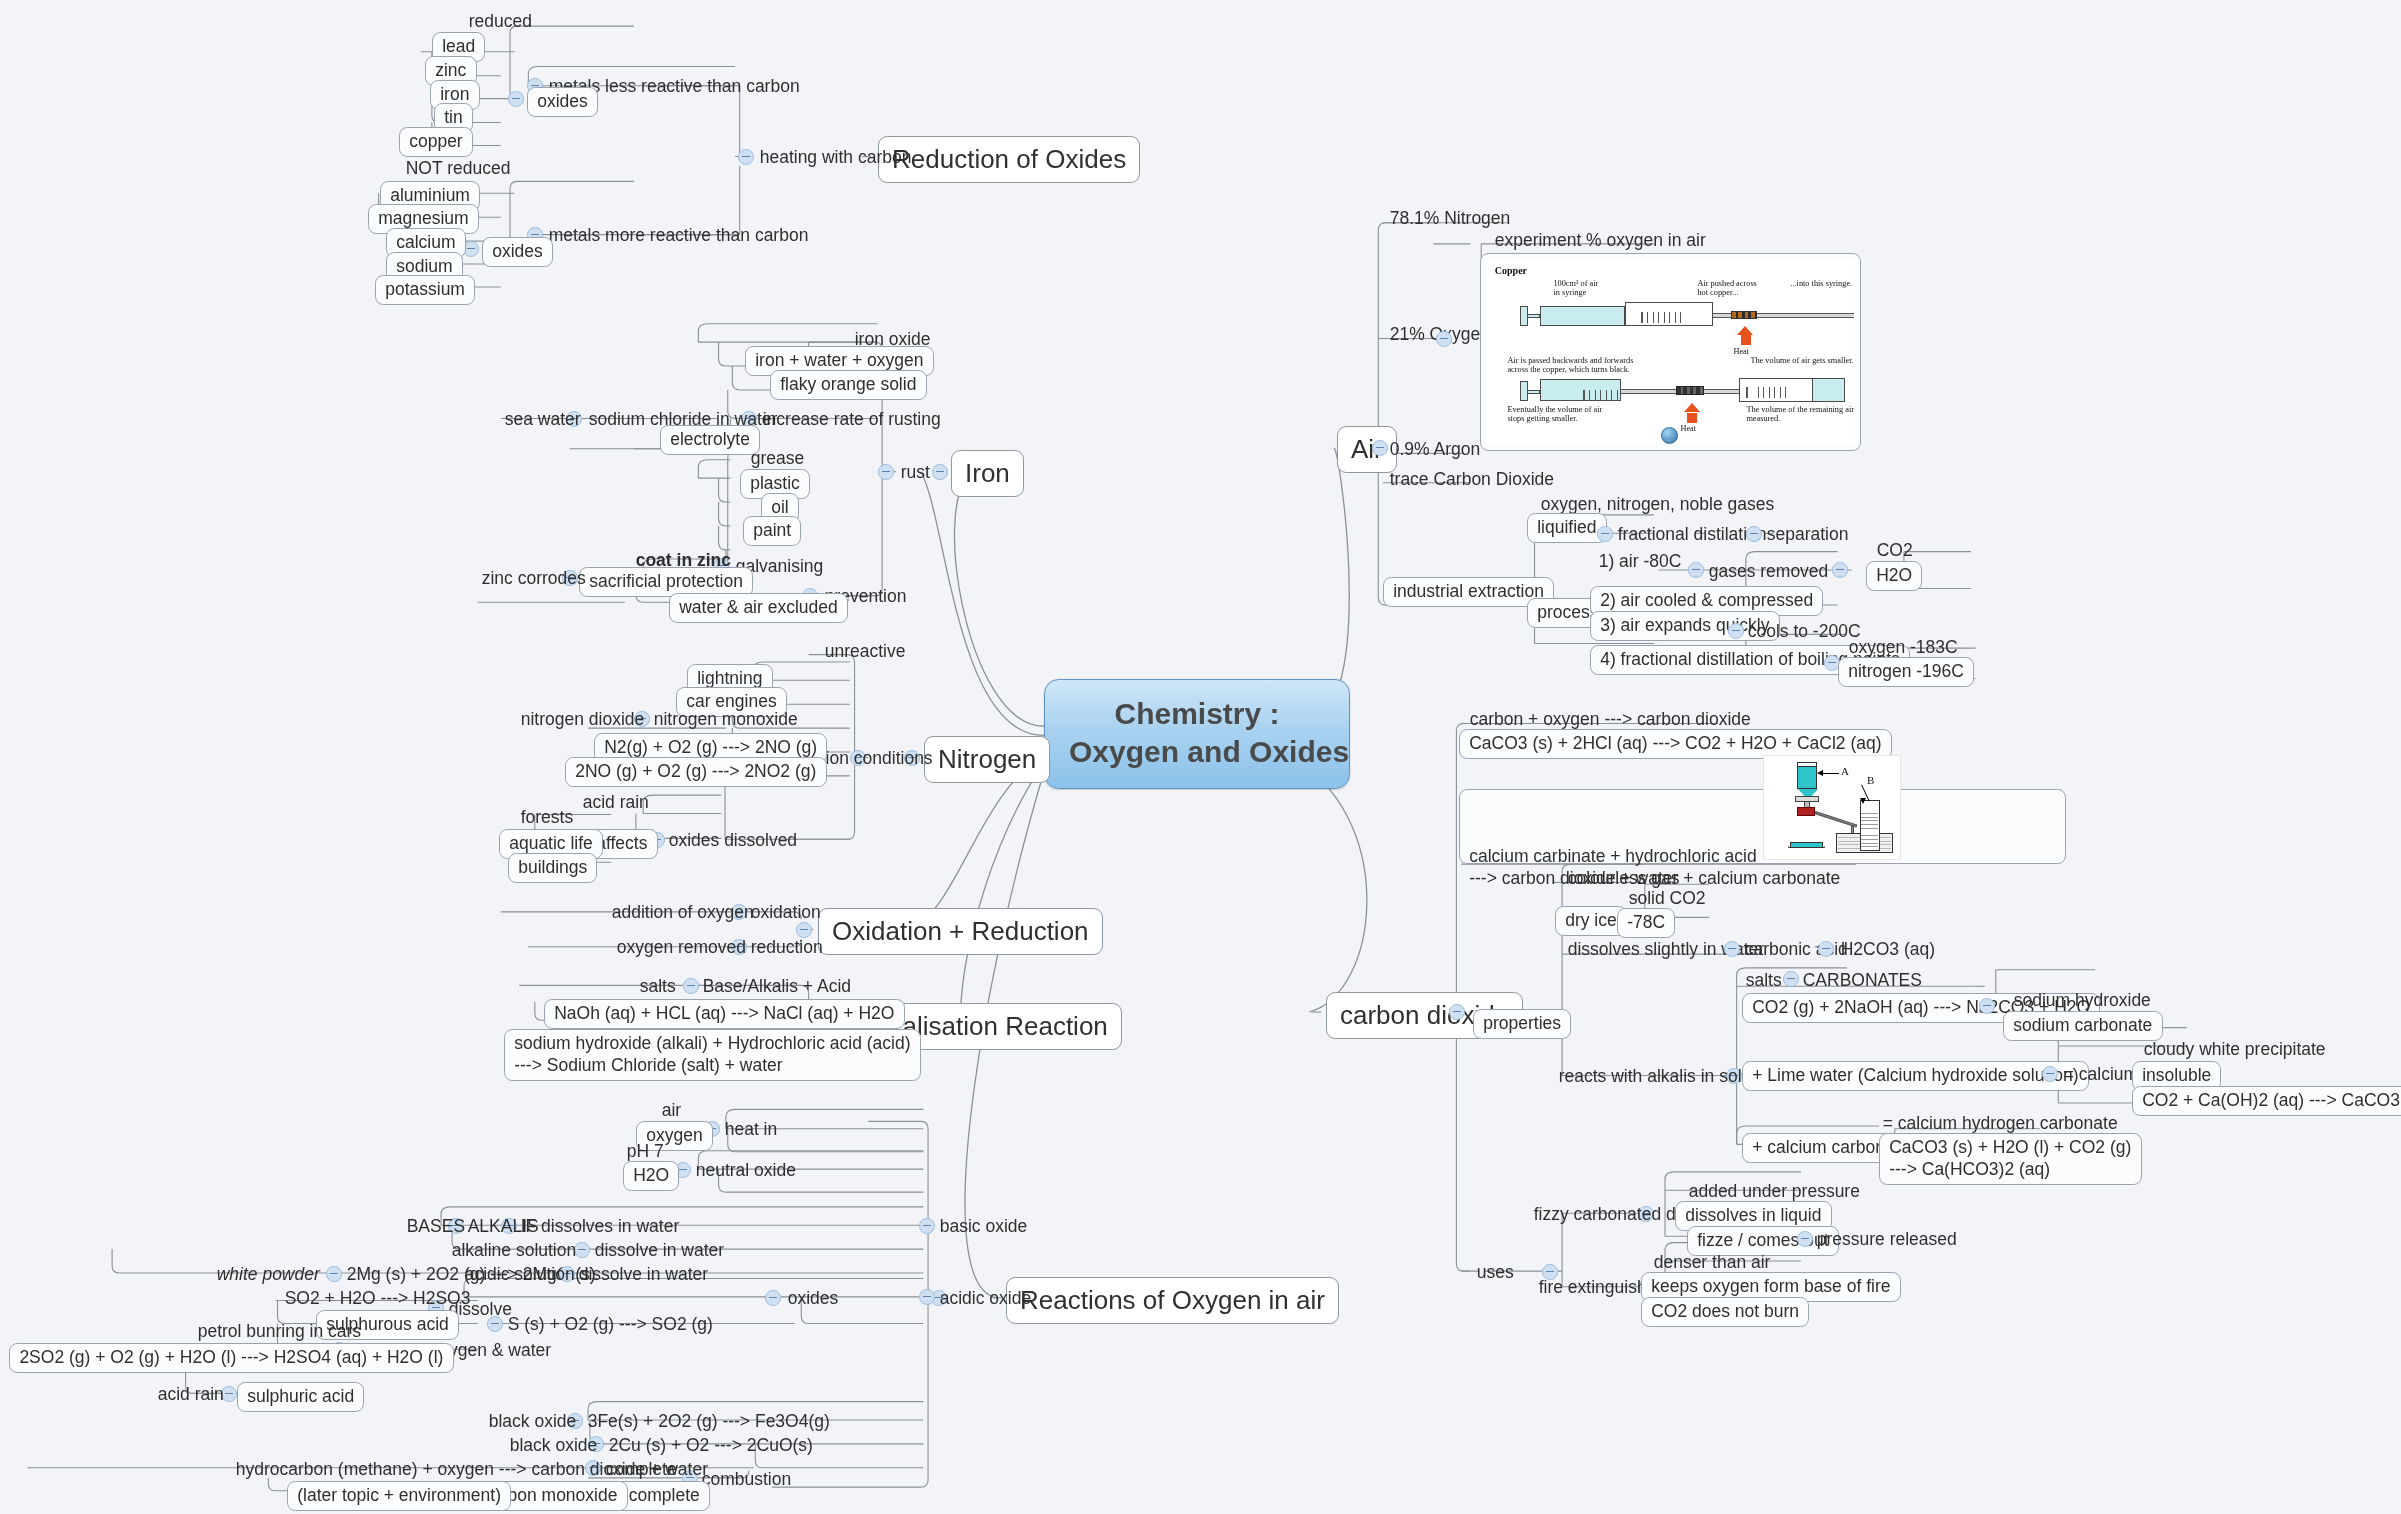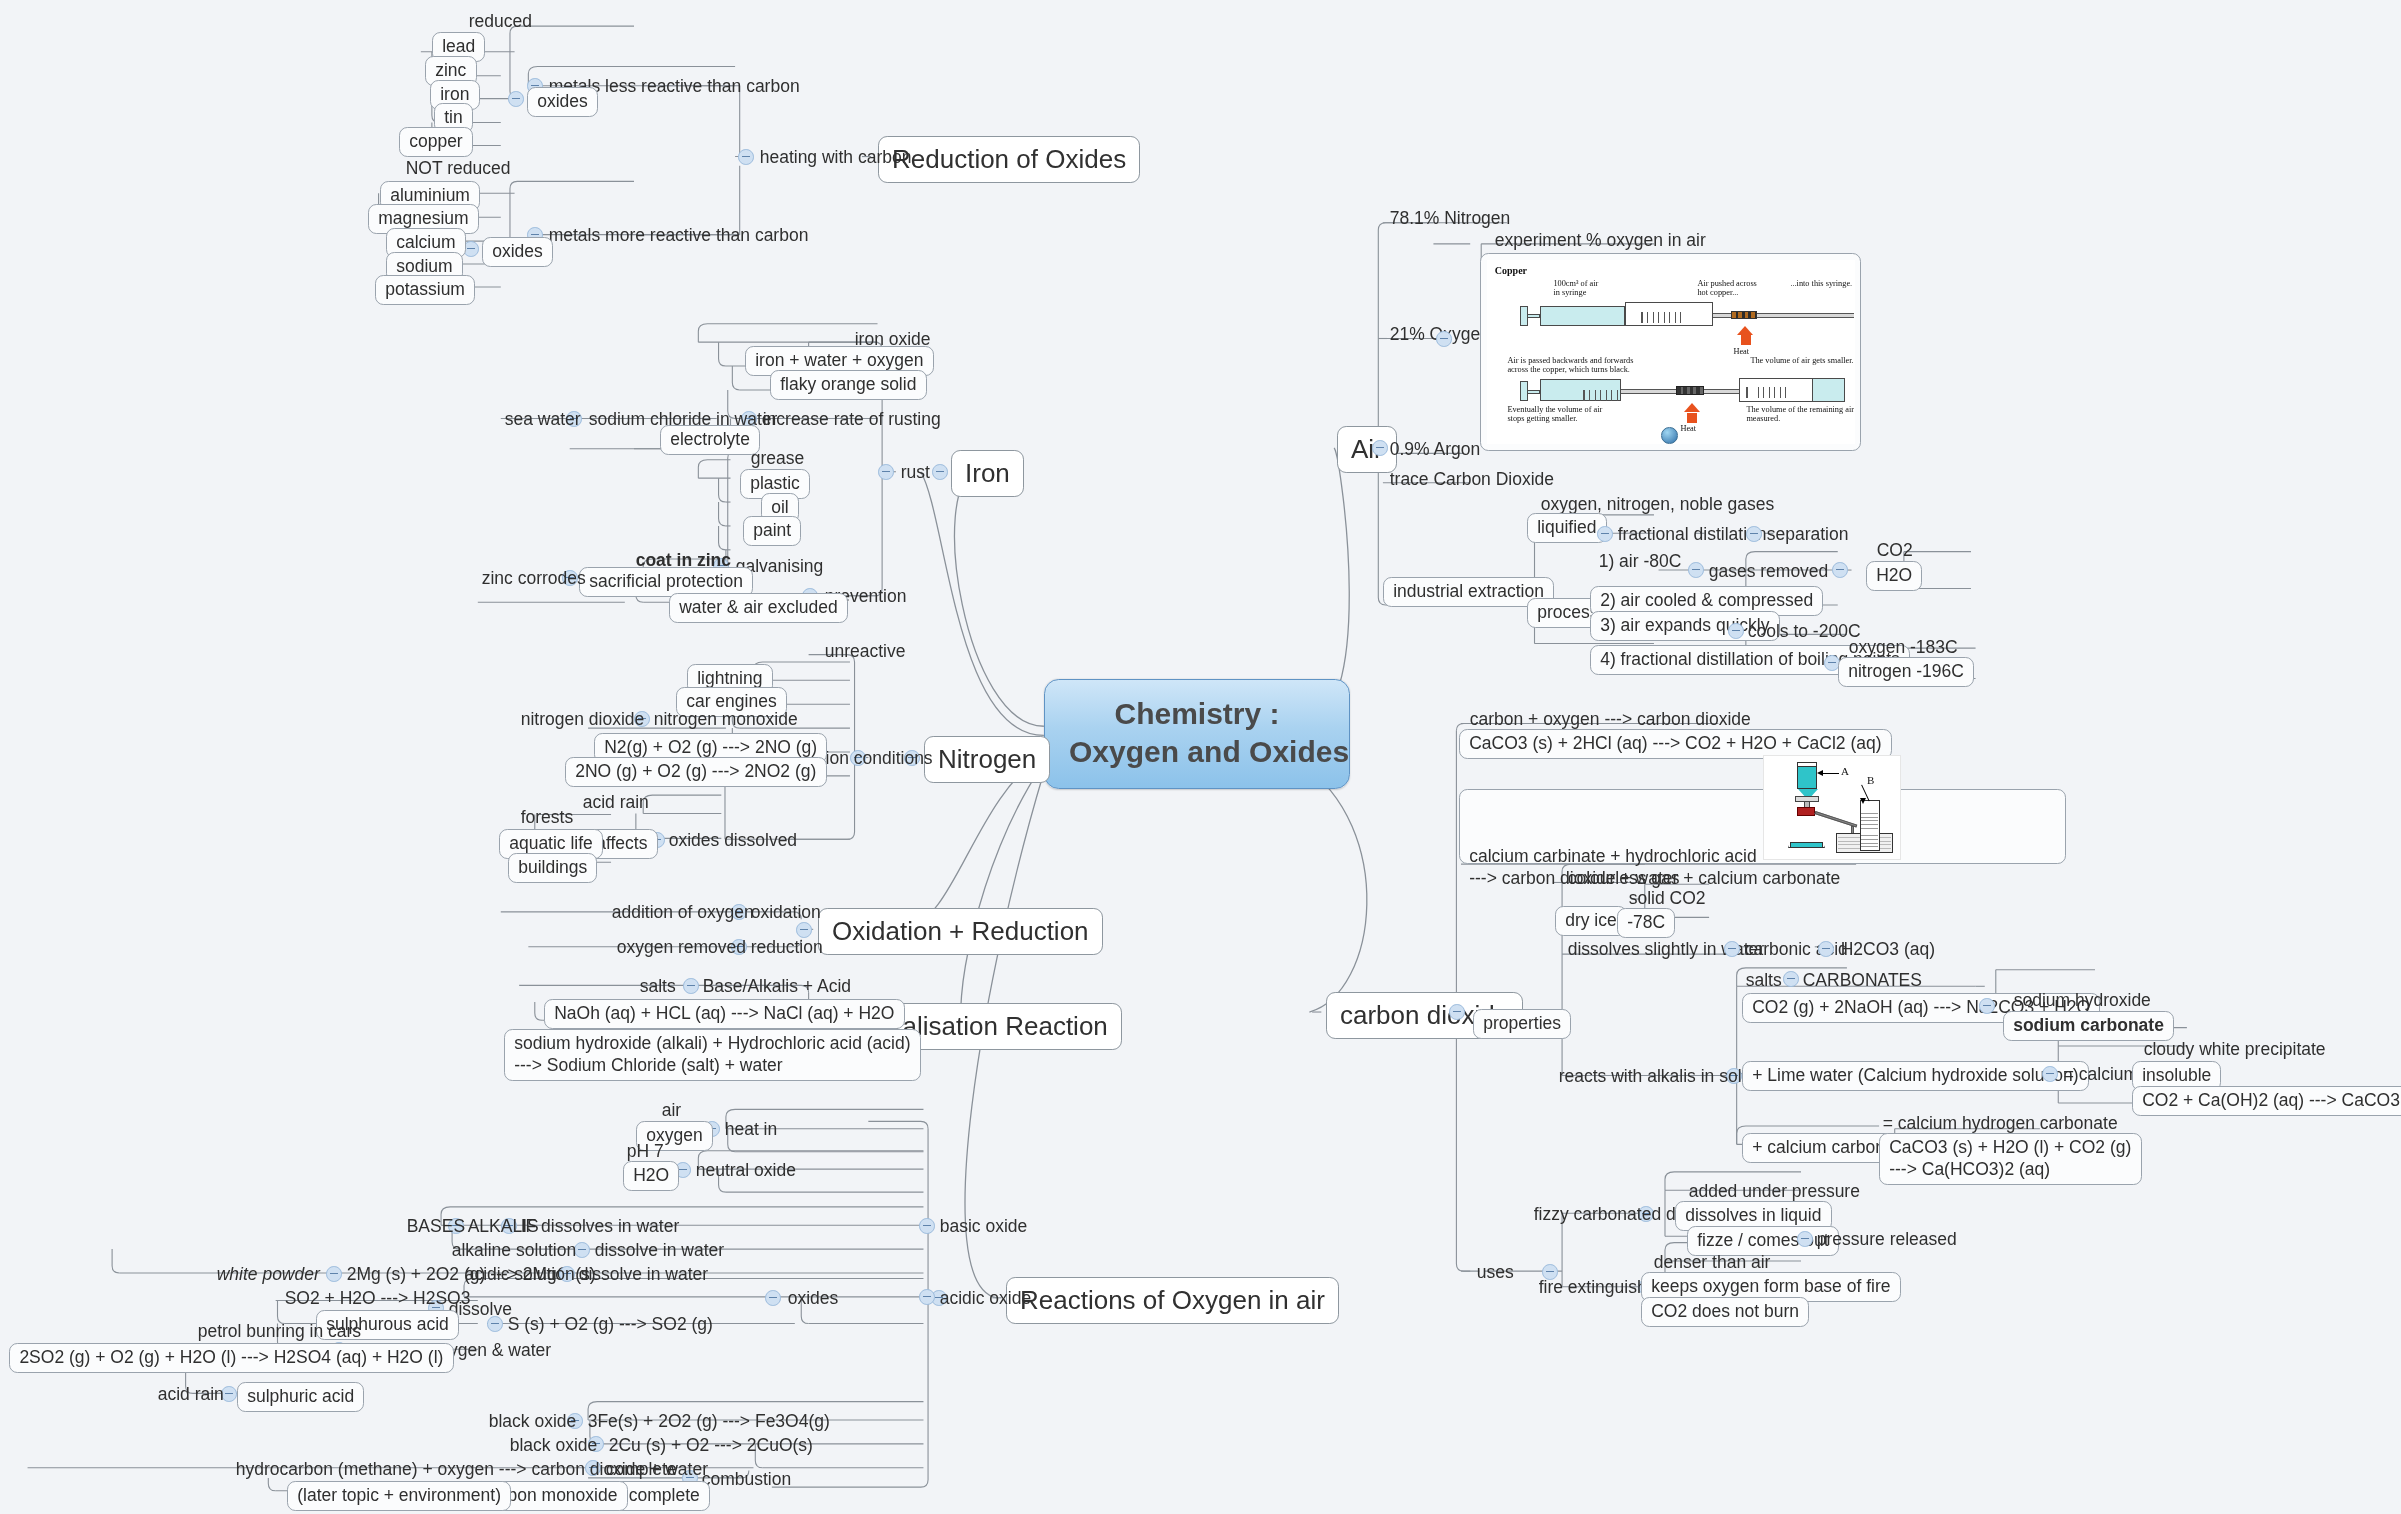--- a/index.html
+++ b/index.html
@@ -726,21 +726,21 @@
 
   <div class="bullet" style="left:1726px;top:1068px;"></div>
   <div class="node leaf" style="left:1555px;top:1066px;">reacts with alkalis in solution</div>
 
   <div class="node leaf" style="left:1742px;top:970px;">salts</div>
   <div class="bullet" style="left:1783px;top:971px;"></div>
   <div class="node leaf" style="left:1799px;top:970px;">CARBONATES</div>
   <div class="node pill" style="left:1742px;top:993px;">CO2 (g) + 2NaOH (aq) ---&gt; Na2CO3 + H2O</div>
   <div class="bullet" style="left:1979px;top:998px;"></div>
   <div class="node leaf" style="left:2010px;top:990px;">sodium hydroxide</div>
-  <div class="node pill" style="left:2003px;top:1011px;font-weight:bold;">sodium carbonate</div>
+  <div class="node pill" style="left:2003px;top:1011px;">sodium carbonate</div>
 
   <div class="node pill" style="left:1742px;top:1061px;">+ Lime water (Calcium hydroxide solution)</div>
   <div class="bullet" style="left:2042px;top:1066px;"></div>
   <div class="node leaf" style="left:2060px;top:1064px;">= calcium carbonate</div>
   <div class="bullet" style="left:2180px;top:1066px;"></div>
   <div class="node leaf" style="left:2140px;top:1039px;">cloudy white precipitate</div>
   <div class="node pill" style="left:2132px;top:1061px;">insoluble</div>
   <div class="node pill" style="left:2132px;top:1086px;">CO2 + Ca(OH)2 (aq) ---&gt; CaCO3 (s) + H2O</div>
 
   <div class="bullet" style="left:1864px;top:1137px;"></div>

